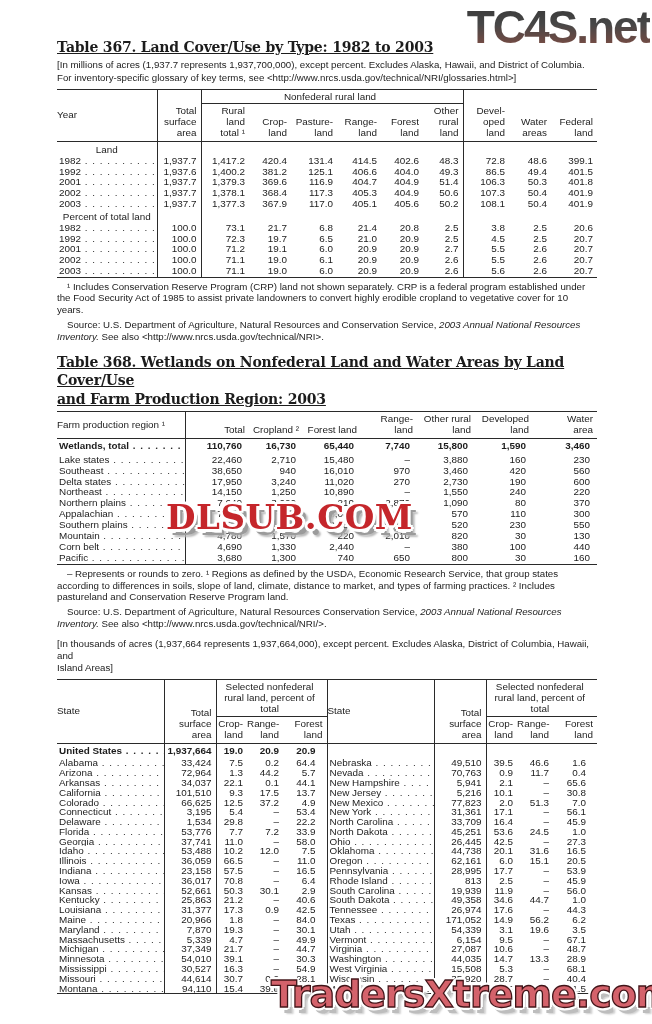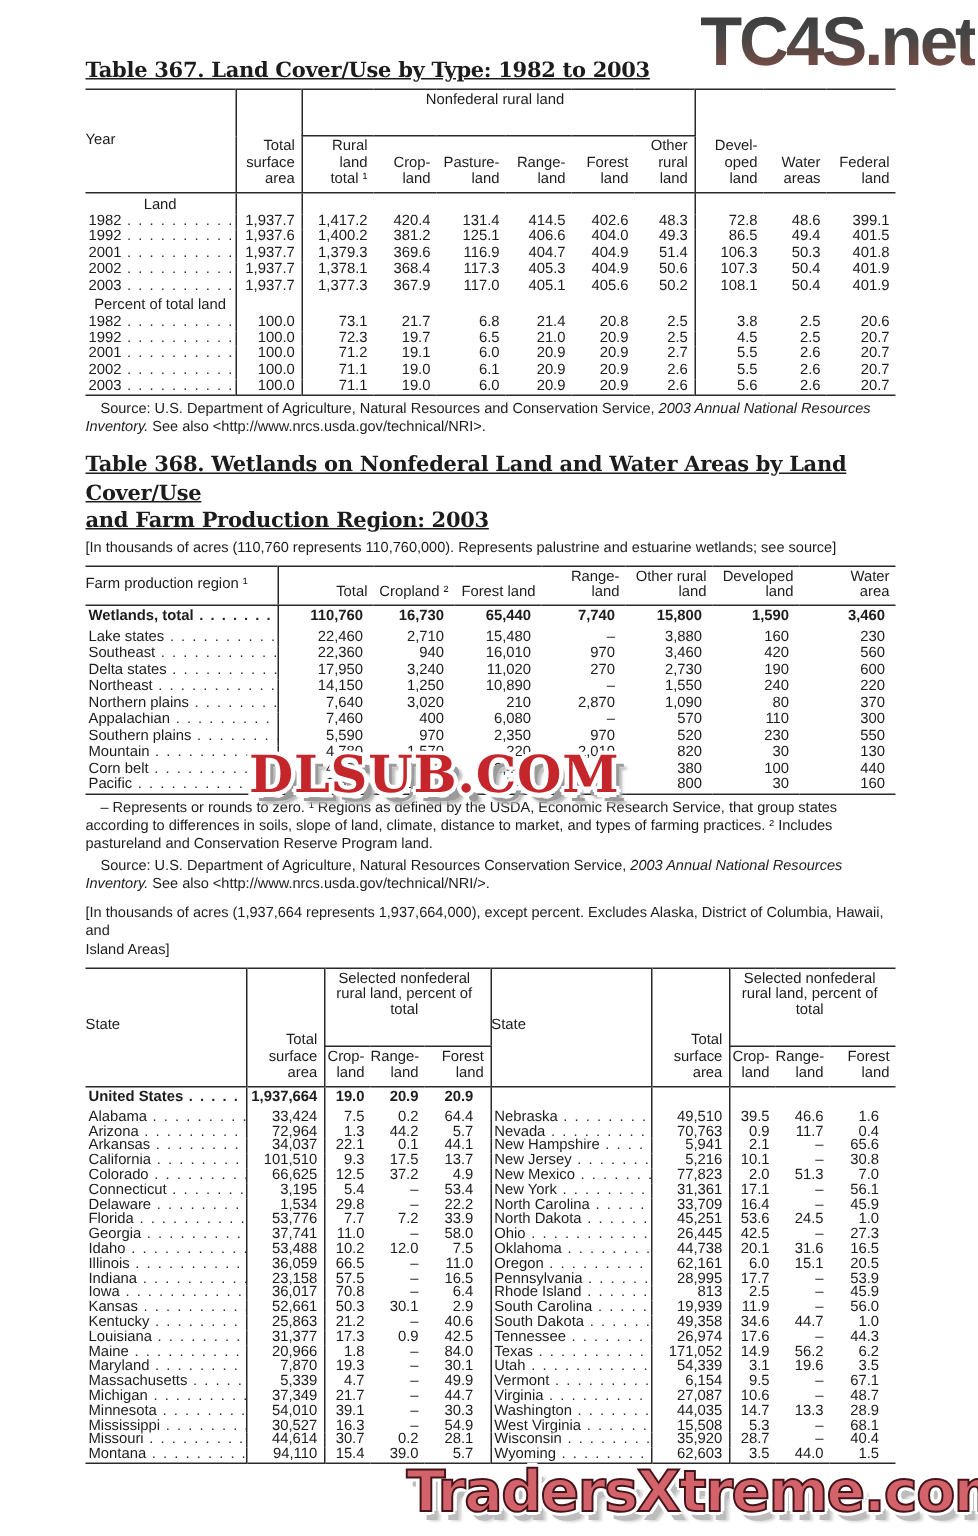--- a/index.html
+++ b/index.html
@@ -12,21 +12,21 @@
              margin:0 0 3px 0;white-space:pre-line;letter-spacing:-0.2px;text-decoration:underline;}
   .note{font-size:9.7px;line-height:1.24;margin:0 0 5px 0;white-space:pre-line;}
 
   
   table{border-collapse:collapse;table-layout:fixed;width:540px;}
   .dtable{border-top:1.4px solid #2a2a2a;border-bottom:1.6px solid #2a2a2a;}
   th{font-weight:normal;font-size:9.9px;line-height:1.1;white-space:pre-line;
      vertical-align:bottom;text-align:right;padding:2px 4px 2px 0;}
   thead th{border-bottom:1px solid #2a2a2a;}
   th.hc{text-align:left;vertical-align:middle;padding-right:0;}
-  th.hgroup{text-align:center;vertical-align:bottom;padding-bottom:17px;margin-left:11px;}
+  th.hgroup{text-align:center;vertical-align:bottom;padding-bottom:1px;margin-left:11px;}
   .sep{border-left:1px solid #2a2a2a;}
   td{font-size:9.9px;padding:0;vertical-align:bottom;}
   td.num{text-align:right;padding-right:4px;white-space:nowrap;}
   td.lbl,td.sec{white-space:nowrap;overflow:hidden;}
   td.lbl .t{padding-left:2px;}
   td.lbl .dots{letter-spacing:1px;color:#2a2a2a;}
   td.sec{text-align:center;}
   .t367 td{line-height:10.7px;}
   .t367 tr.secrow td{padding-top:3px;}
   .t368 td{line-height:10.9px;}
@@ -57,20 +57,22 @@
                           4px 6px 0 #bdbdbd,6px 7px 2px #cfcfcf;}
 </style>
 </head>
 <body>
 
 <div class="wm-tc4s">TC4S.net</div>
 
 <div class="content">
 
   <h1 class="tbl-title">Table 367. Land Cover/Use by Type: 1982 to 2003</h1>
+  <p class="note">[In millions of acres (1,937.7 represents 1,937,700,000), except percent. Excludes Alaska, Hawaii, and District of Columbia.
+For inventory-specific glossary of key terms, see &lt;http://www.nrcs.usda.gov/technical/NRI/glossaries.html&gt;]</p>
 
   <table class="dtable t367">
     <colgroup>
       <col style="width:100px">
         <col style="width:44px">
         <col style="width:48px">
         <col style="width:42px">
       <col style="width:46px">
         <col style="width:44px">
         <col style="width:42px">
@@ -264,27 +266,27 @@
           <td class="c5 num">20.9</td>
           <td class="c6 num">20.9</td>
           <td class="c7 num">2.6</td>
           <td class="c8 sep num">5.6</td>
           <td class="c9 num">2.6</td>
           <td class="c10 num">20.7</td>
         </tr>
       </tbody>
   </table>
 
+  <p class="fn">¹ Includes Conservation Reserve Program (CRP) land not shown separately. CRP is a federal program established under the Food Security Act of 1985 to assist private landowners to convert highly erodible cropland to vegetative cover for 10 years.</p>
   <p class="fn"><span>Source: U.S. Department of Agriculture, Natural Resources and Conservation Service, </span><span class="em">2003 Annual National Resources Inventory.</span><span> See also &lt;http://www.nrcs.usda.gov/technical/NRI&gt;.</span></p>
 
   <div class="gap10"></div>
 
   <h1 class="tbl-title">Table 368. Wetlands on Nonfederal Land and Water Areas by Land Cover/Use
 and Farm Production Region: 2003</h1>
-  <p class="note">[In thousands of acres (110,760 represents 110,760,000). Represents palustrine and estuarine wetlands; see source]</p>
 
   <table class="dtable t368">
     <colgroup>
       <col style="width:128px">
         <col style="width:64px">
         <col style="width:54px">
         <col style="width:58px">
       <col style="width:56px">
         <col style="width:58px">
         <col style="width:58px">
@@ -324,21 +326,21 @@
           <td class="c1 sep num">22,460</td>
           <td class="c2 num">2,710</td>
           <td class="c3 num">15,480</td>
           <td class="c4 num">–</td>
           <td class="c5 num">3,880</td>
           <td class="c6 num">160</td>
           <td class="c7 num">230</td>
         </tr>
         <tr>
           <td class="c0 lbl"><span class="t">Southeast</span><span class="dots"> . . . . . . . . . . . . . . . . . . . . . . . . . . . . . . . . . . . . . . . .</span></td>
-          <td class="c1 sep num">22,360</td>
+          <td class="c1 sep num">38,650</td>
           <td class="c2 num">940</td>
           <td class="c3 num">16,010</td>
           <td class="c4 num">970</td>
           <td class="c5 num">3,460</td>
           <td class="c6 num">420</td>
           <td class="c7 num">560</td>
         </tr>
         <tr>
           <td class="c0 lbl"><span class="t">Delta states</span><span class="dots"> . . . . . . . . . . . . . . . . . . . . . . . . . . . . . . . . . . . . . . . .</span></td>
           <td class="c1 sep num">17,950</td>

